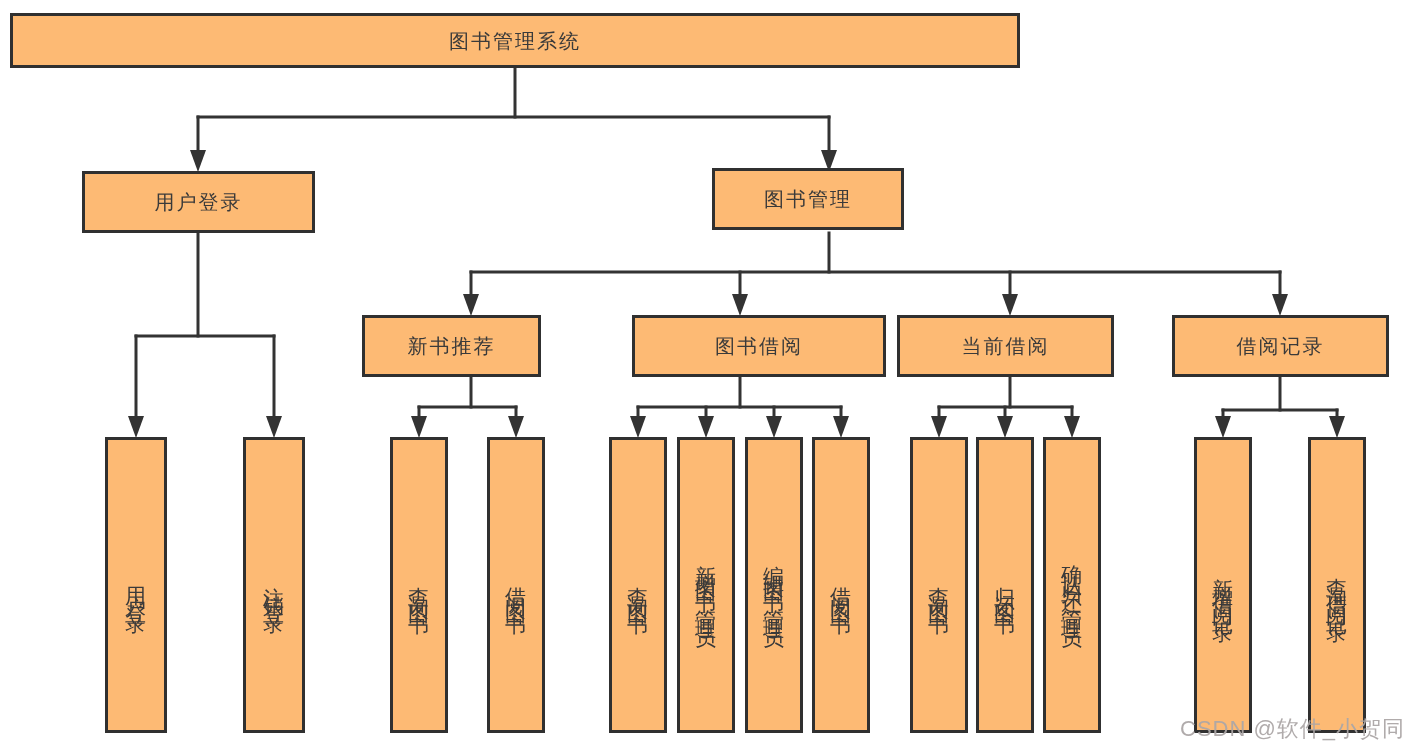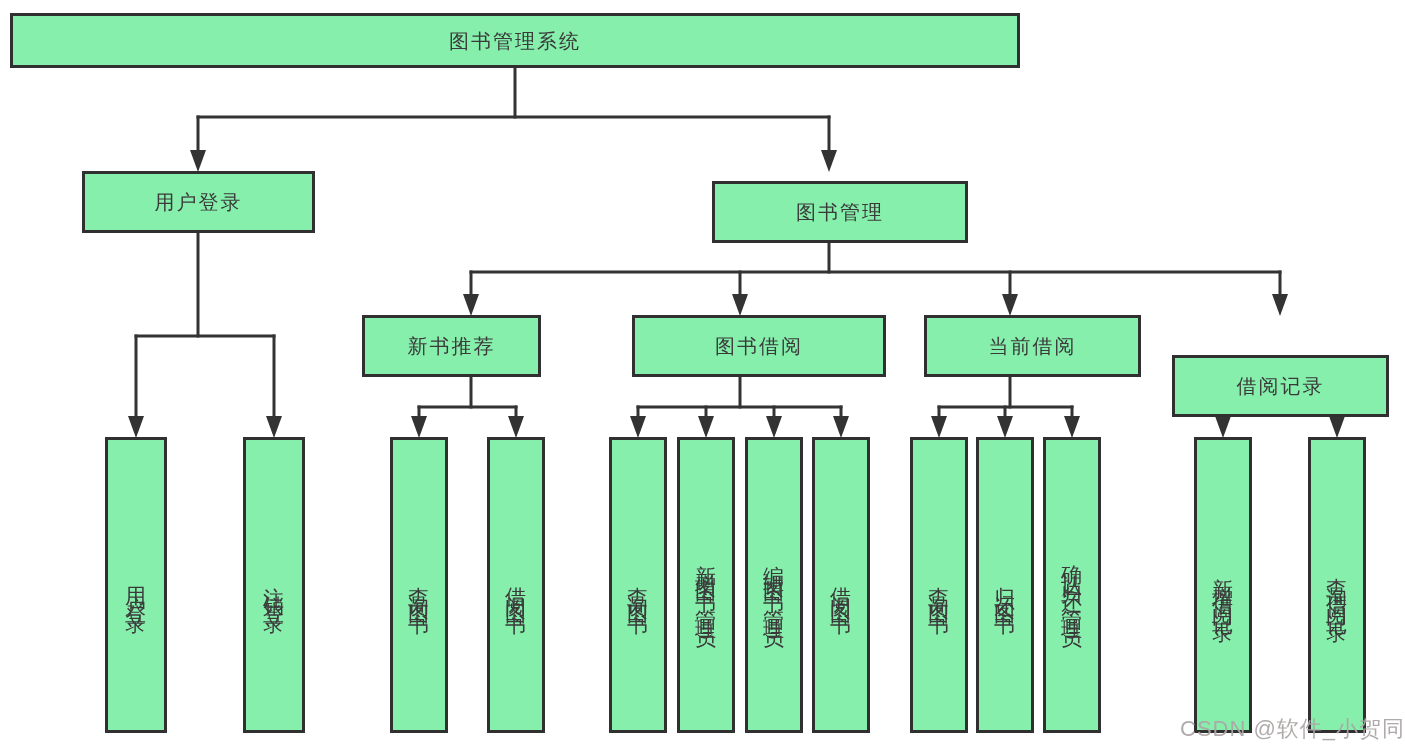--- a/index.html
+++ b/index.html
@@ -17,21 +17,21 @@
   }
   #connectors {
     position: absolute;
     left: 0;
     top: 0;
     z-index: 1;
   }
   .node {
     position: absolute;
     box-sizing: border-box;
-    background: #86efac;
+    background: #fdba74;
     border: 3px solid #303030;
     color: #3a3a3a;
     display: flex;
     align-items: center;
     justify-content: center;
     z-index: 2;
     text-align: center;
   }
   .node.h {
     font-size: 20px;
@@ -112,27 +112,27 @@
       <line x1="1223" y1="410" x2="1337" y2="410" stroke="#333333" stroke-width="3" stroke-linecap="square"></line>
       <line x1="1223" y1="410" x2="1223" y2="422" stroke="#333333" stroke-width="3" stroke-linecap="square"></line>
       <polygon points="1223,438 1215,416 1231,416" fill="#333333"></polygon>
       <line x1="1337" y1="410" x2="1337" y2="422" stroke="#333333" stroke-width="3" stroke-linecap="square"></line>
       <polygon points="1337,438 1329,416 1345,416" fill="#333333"></polygon>
     </svg>
 
   <div id="watermark">CSDN @软件_小贺同学</div>
 <div class="node h" style="left: 10px; top: 13px; width: 1010px; height: 55px;">图书管理系统</div>
     <div class="node h" style="left: 82px; top: 171px; width: 233px; height: 62px;">用户登录</div>
-    <div class="node h" style="left: 712px; top: 181px; width: 256px; height: 62px;">图书管理</div>
+    <div class="node h" style="left: 712px; top: 168px; width: 192px; height: 62px;">图书管理</div>
     <div class="node v" style="left: 105px; top: 437px; width: 62px; height: 296px;">用户登录</div>
     <div class="node v" style="left: 243px; top: 437px; width: 62px; height: 296px;">注销登录</div>
     <div class="node h" style="left: 362px; top: 315px; width: 179px; height: 62px;">新书推荐</div>
     <div class="node h" style="left: 632px; top: 315px; width: 254px; height: 62px;">图书借阅</div>
-    <div class="node h" style="left: 924px; top: 315px; width: 217px; height: 62px; text-align: center;">当前借阅</div>
-    <div class="node h" style="left: 1172px; top: 315px; width: 217px; height: 62px; margin-top: 40px;">借阅记录</div>
+    <div class="node h" style="left: 897px; top: 315px; width: 217px; height: 62px; text-align: center;">当前借阅</div>
+    <div class="node h" style="left: 1172px; top: 315px; width: 217px; height: 62px;">借阅记录</div>
     <div class="node v" style="left: 390px; top: 437px; width: 58px; height: 296px;">查询图书</div>
     <div class="node v" style="left: 487px; top: 437px; width: 58px; height: 296px;">借阅图书</div>
     <div class="node v" style="left: 609px; top: 437px; width: 58px; height: 296px;">查询图书</div>
     <div class="node v" style="left: 677px; top: 437px; width: 58px; height: 296px;">新增图书（管理员）</div>
     <div class="node v" style="left: 745px; top: 437px; width: 58px; height: 296px;">编辑图书（管理员）</div>
     <div class="node v" style="left: 812px; top: 437px; width: 58px; height: 296px;">借阅图书</div>
     <div class="node v" style="left: 910px; top: 437px; width: 58px; height: 296px;">查询图书</div>
     <div class="node v" style="left: 976px; top: 437px; width: 58px; height: 296px;">归还图书</div>
     <div class="node v" style="left: 1043px; top: 437px; width: 58px; height: 296px;">确认归还（管理员）</div>
     <div class="node v" style="left: 1194px; top: 437px; width: 58px; height: 296px;">新增借阅记录</div>

